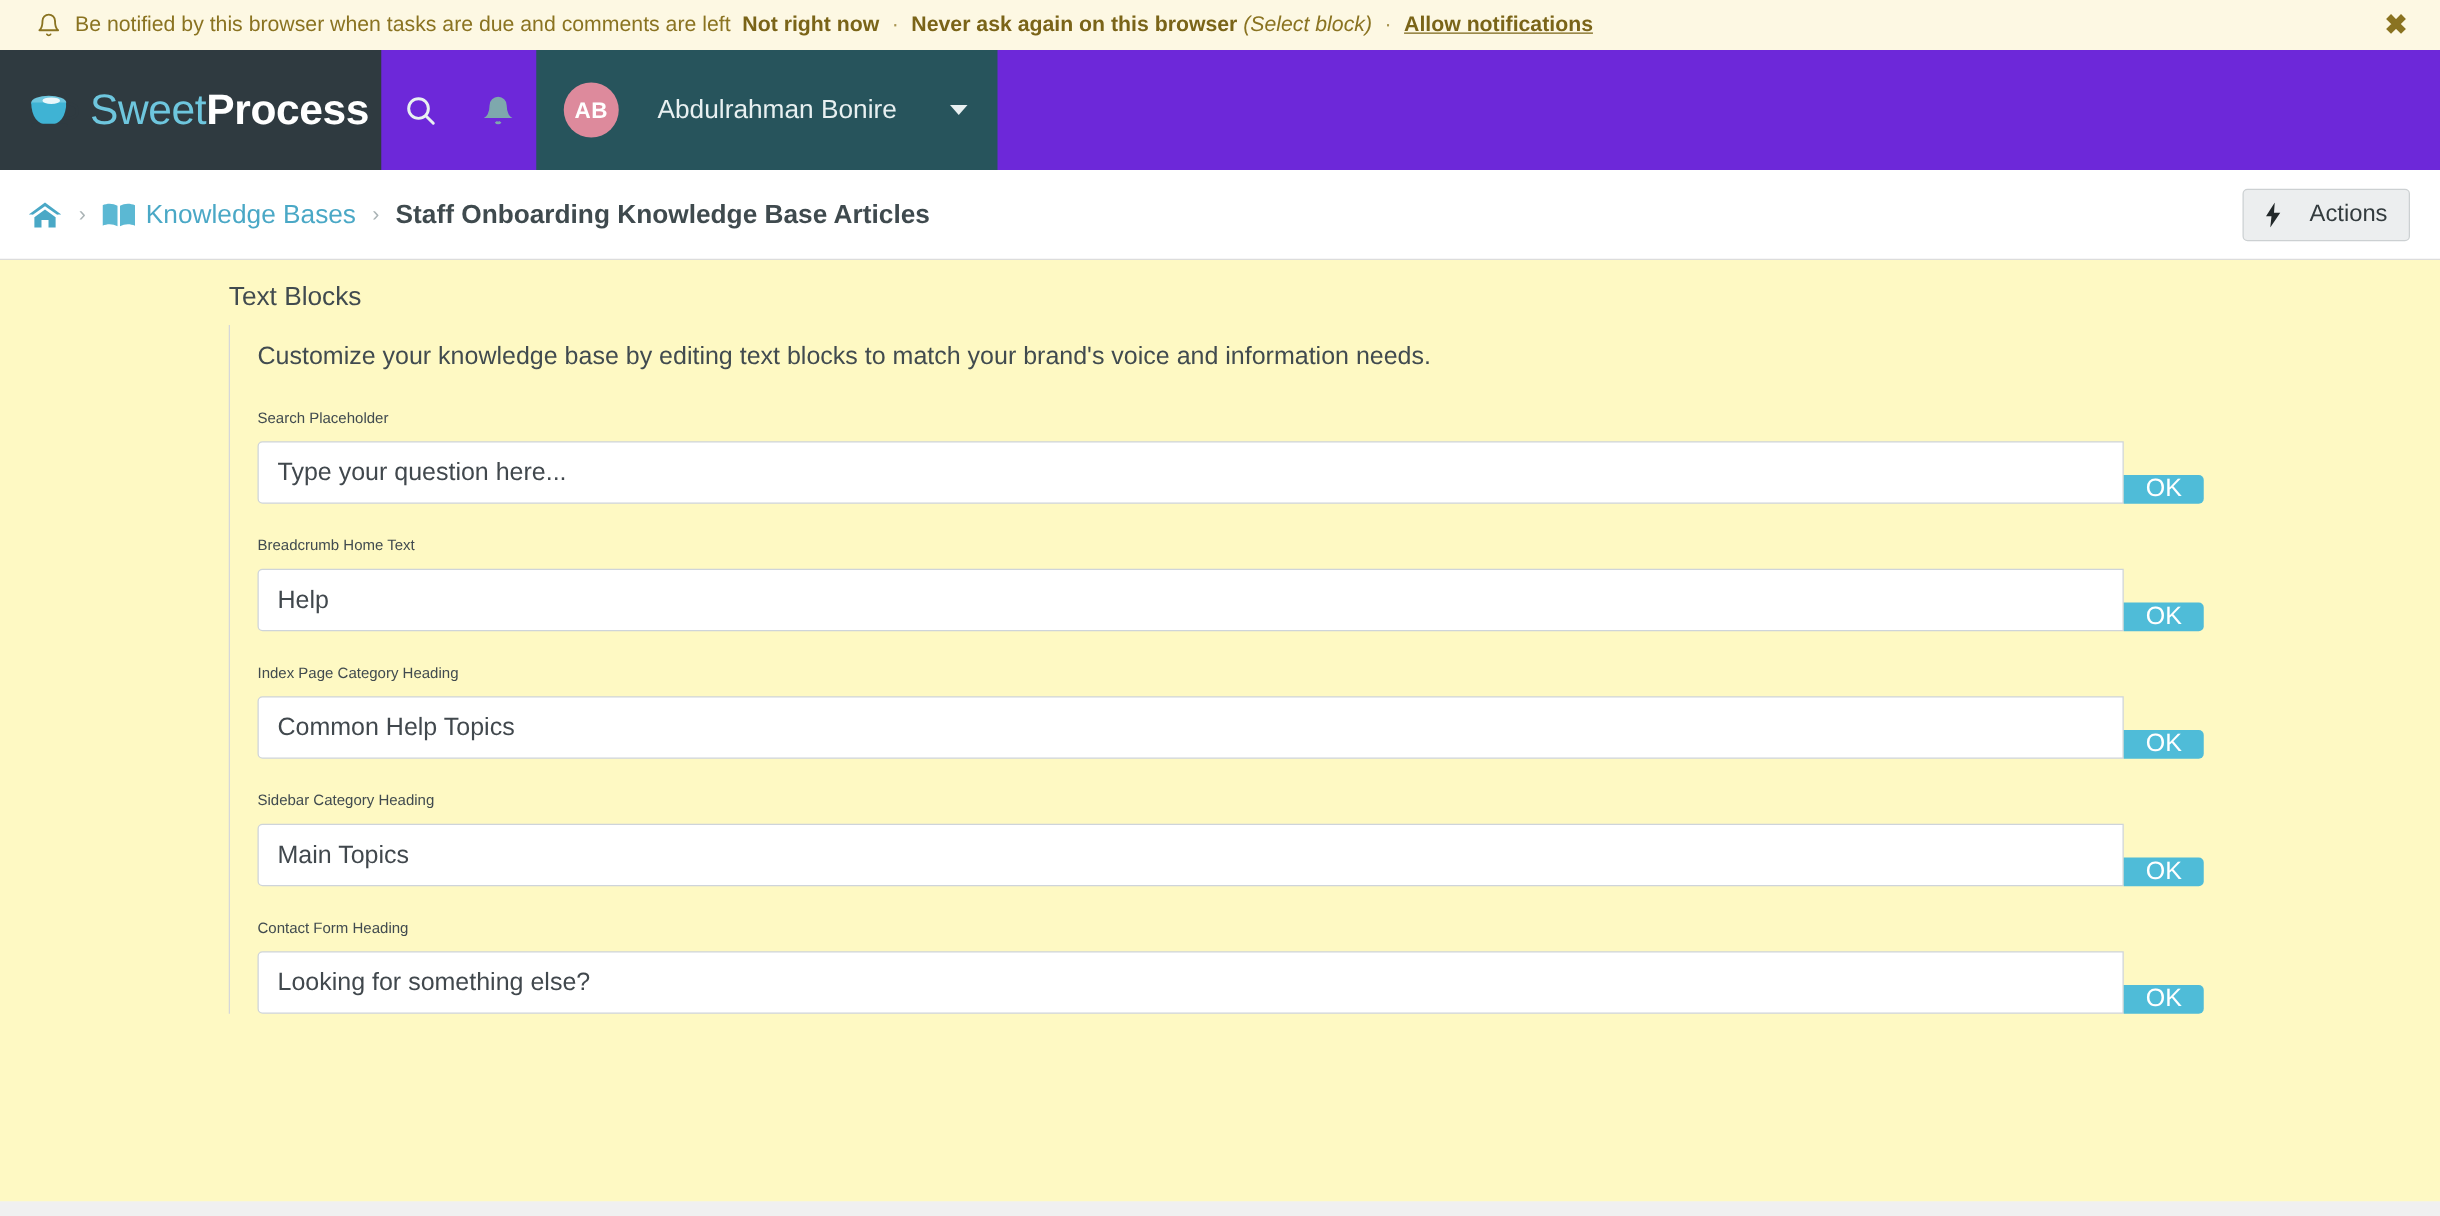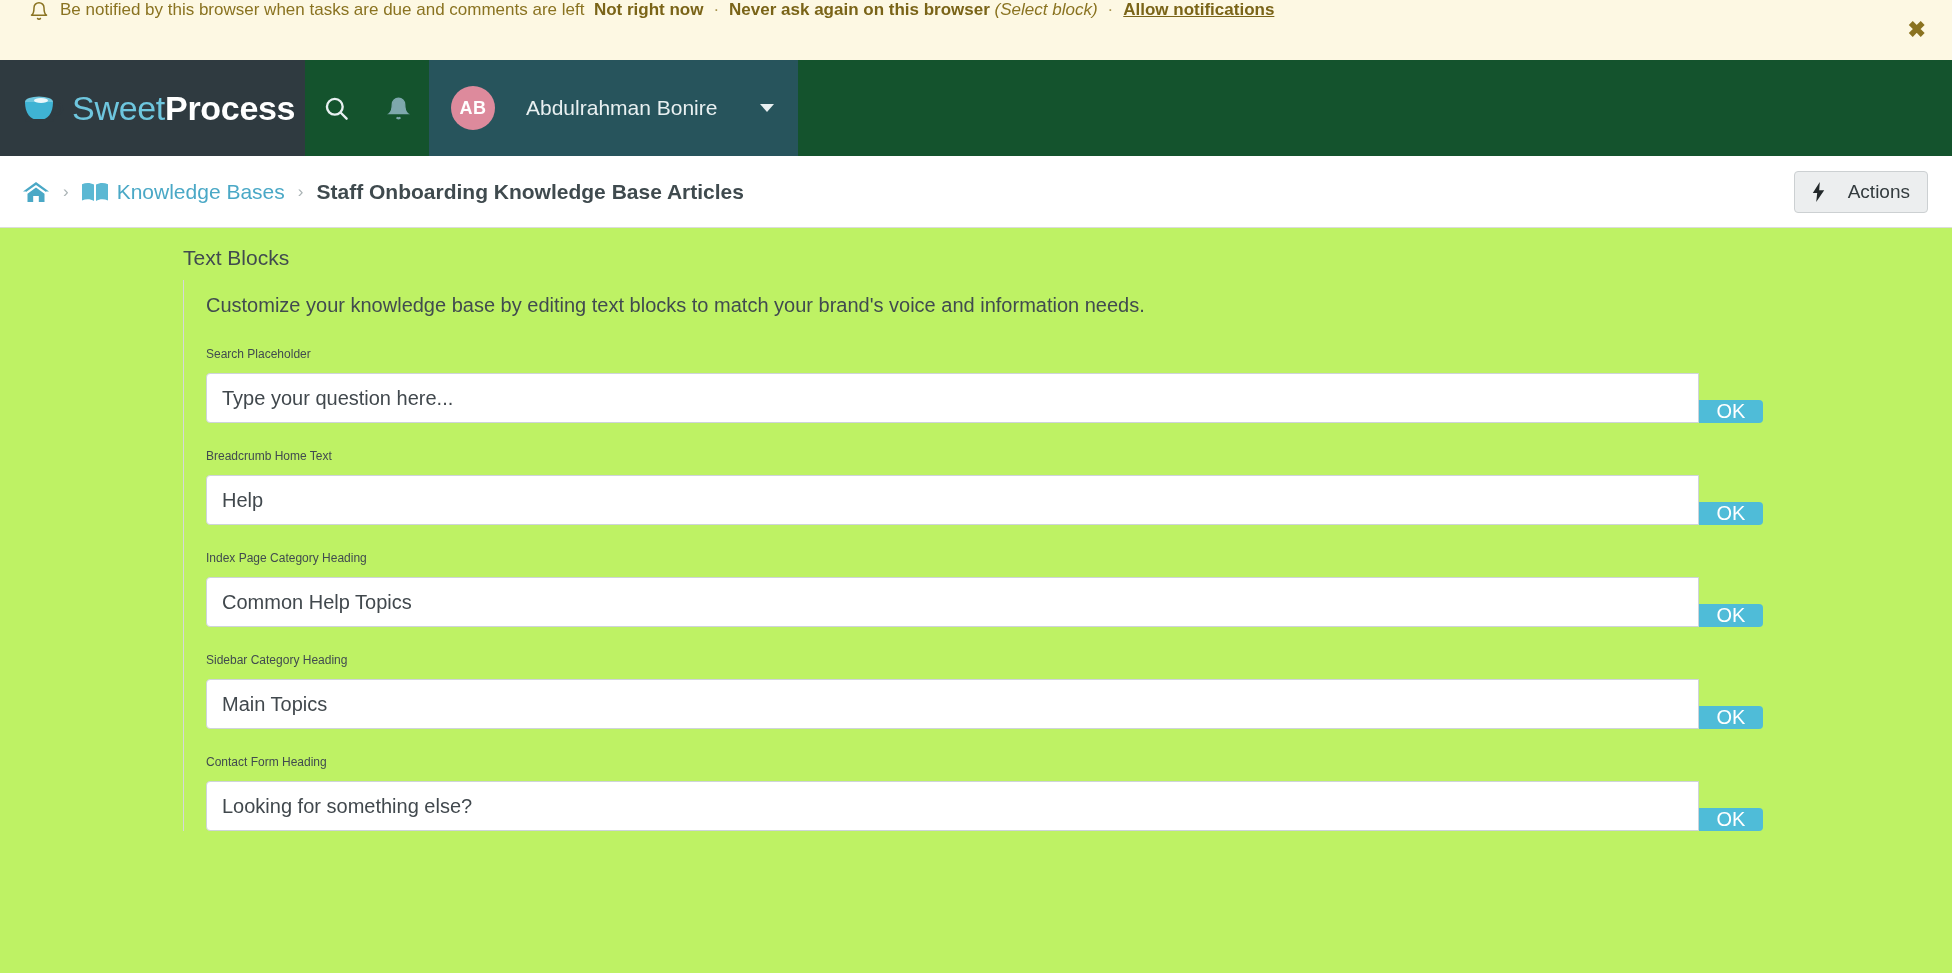--- a/index.html
+++ b/index.html
@@ -7,23 +7,24 @@
     width: 1952px;
     height: 973px;
     overflow: hidden;
     background: #f0f0f0;
     font-family: "Liberation Sans", sans-serif;
     -webkit-font-smoothing: antialiased;
   }
 
   
   .notif-bar {
-    height: 60px;
+    height: 40px;
     background: #fdf8e3;
     display: flex;
+    align-items: center;
     padding: 0 24px 0 28px;
     font-size: 17px;
     color: #8a7321;
     position: relative;
   }
   .notif-bell {
     width: 22px;
     height: 22px;
     margin-right: 10px;
     flex: 0 0 auto;
@@ -51,21 +52,21 @@
     font-weight: bold;
     color: #8a7321;
     cursor: pointer;
     line-height: 1;
   }
   .sp { white-space: pre; }
 
   
   .topnav {
     height: 96px;
-    background: #14532d;
+    background: #6d28d9;
     display: flex;
     align-items: stretch;
     position: relative;
   }
   .brand {
     width: 305px;
     background: #2f3a40;
     display: flex;
     align-items: center;
     padding-left: 22px;
@@ -160,21 +161,21 @@
     padding: 0 17px;
     font-size: 19px;
     color: #333b3e;
     cursor: pointer;
     white-space: nowrap;
   }
   .bolt { width: 13px; height: 20px; flex: 0 0 auto; }
 
   
   .main {
-    background: #bef264;
+    background: #fef9c3;
     height: calc(973px - 52px - 96px - 72px);
     overflow: hidden;
     position: relative;
   }
   .panel {
     padding-top: 18px;
     padding-left: 183px;
   }
   .panel-title {
     font-size: 21px;

